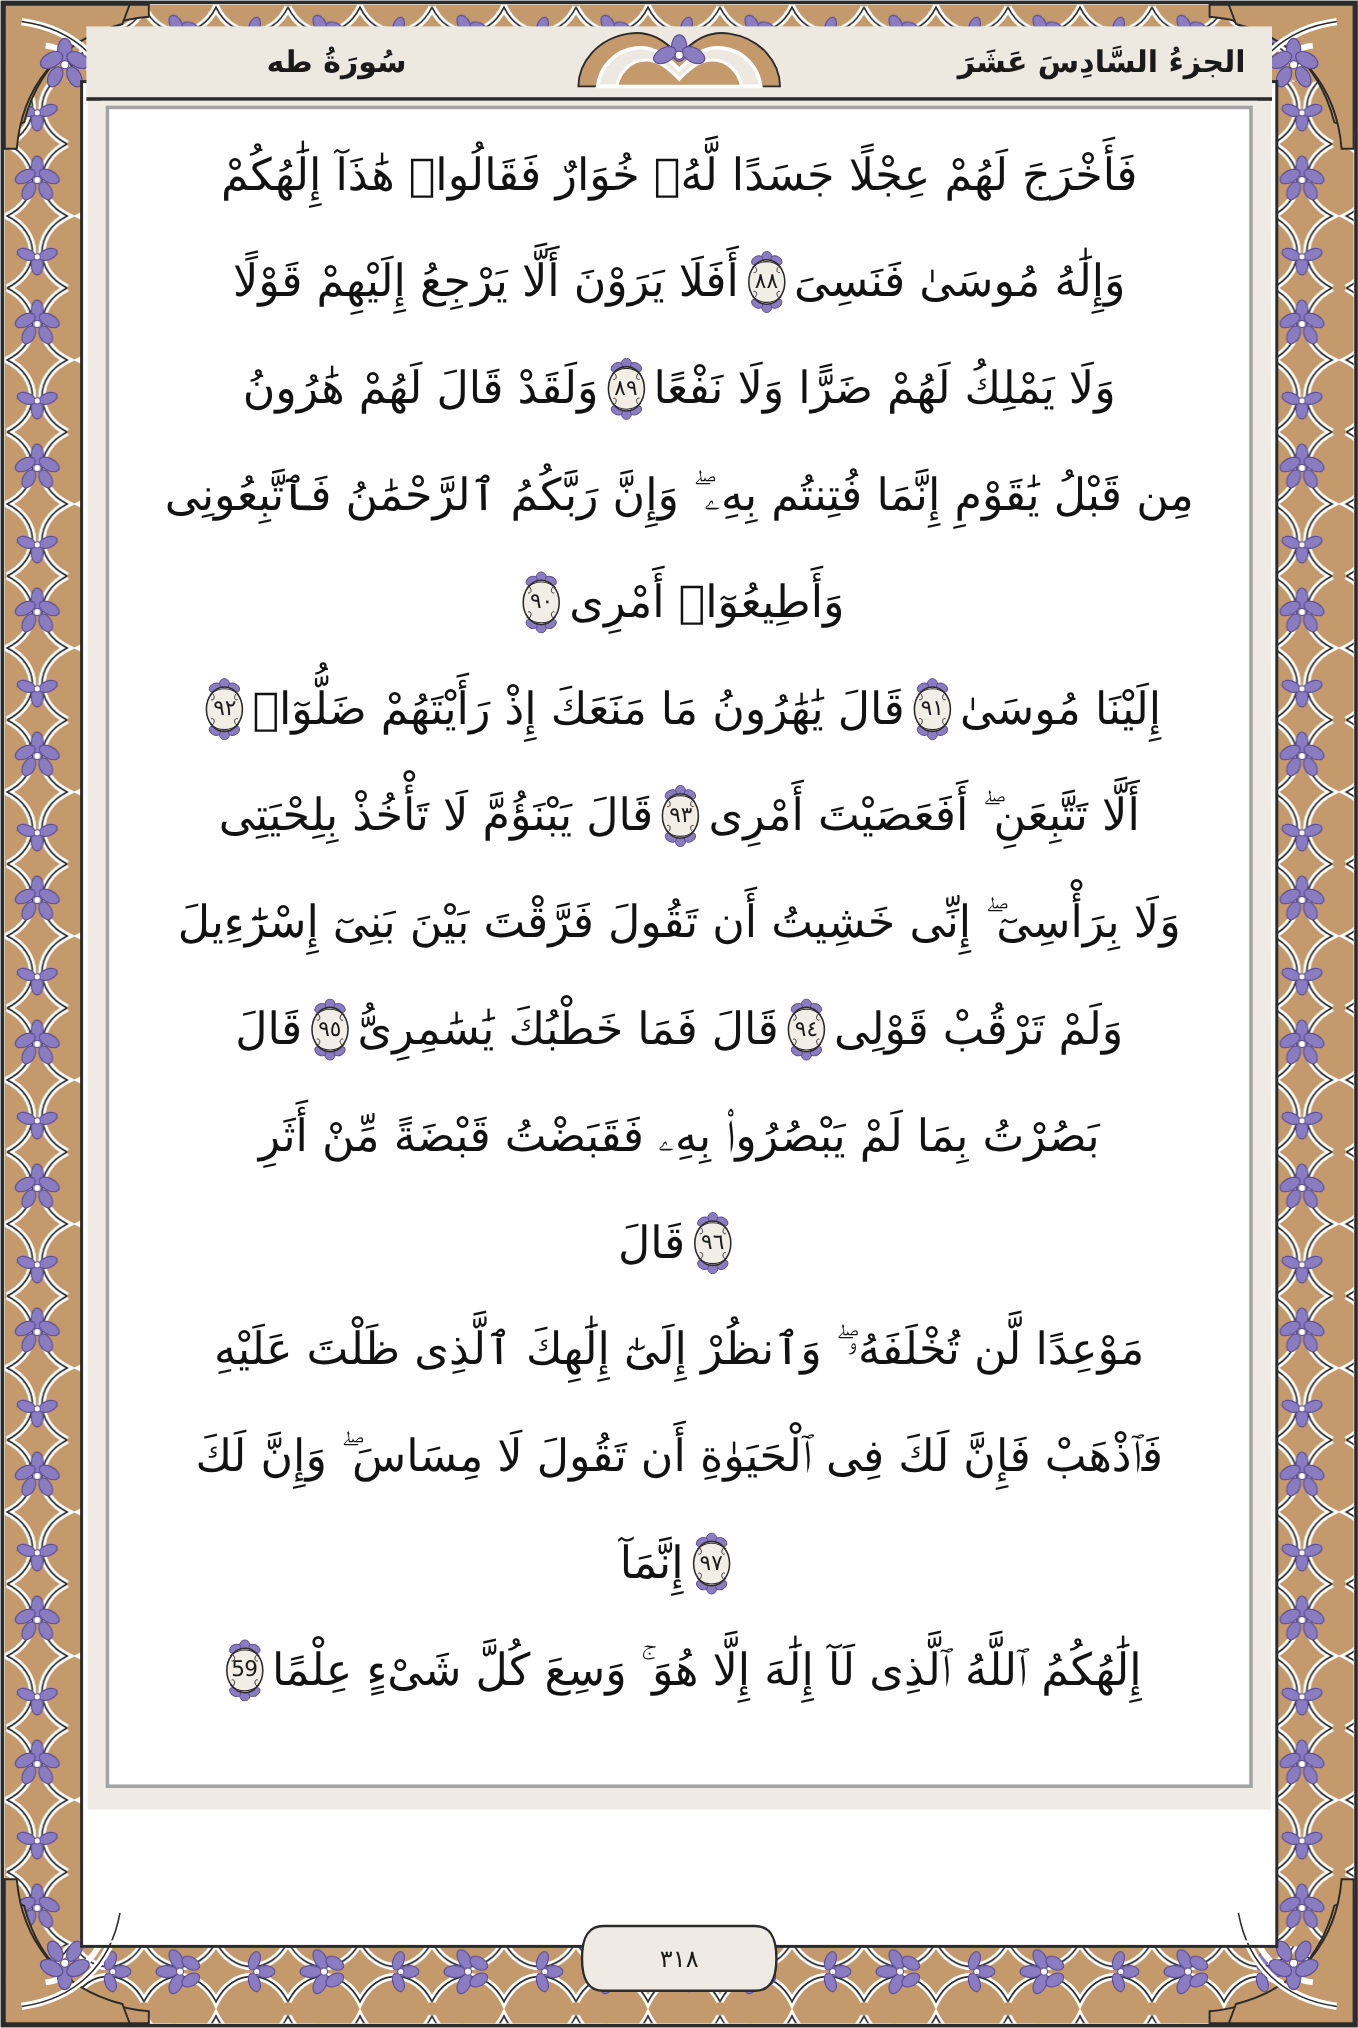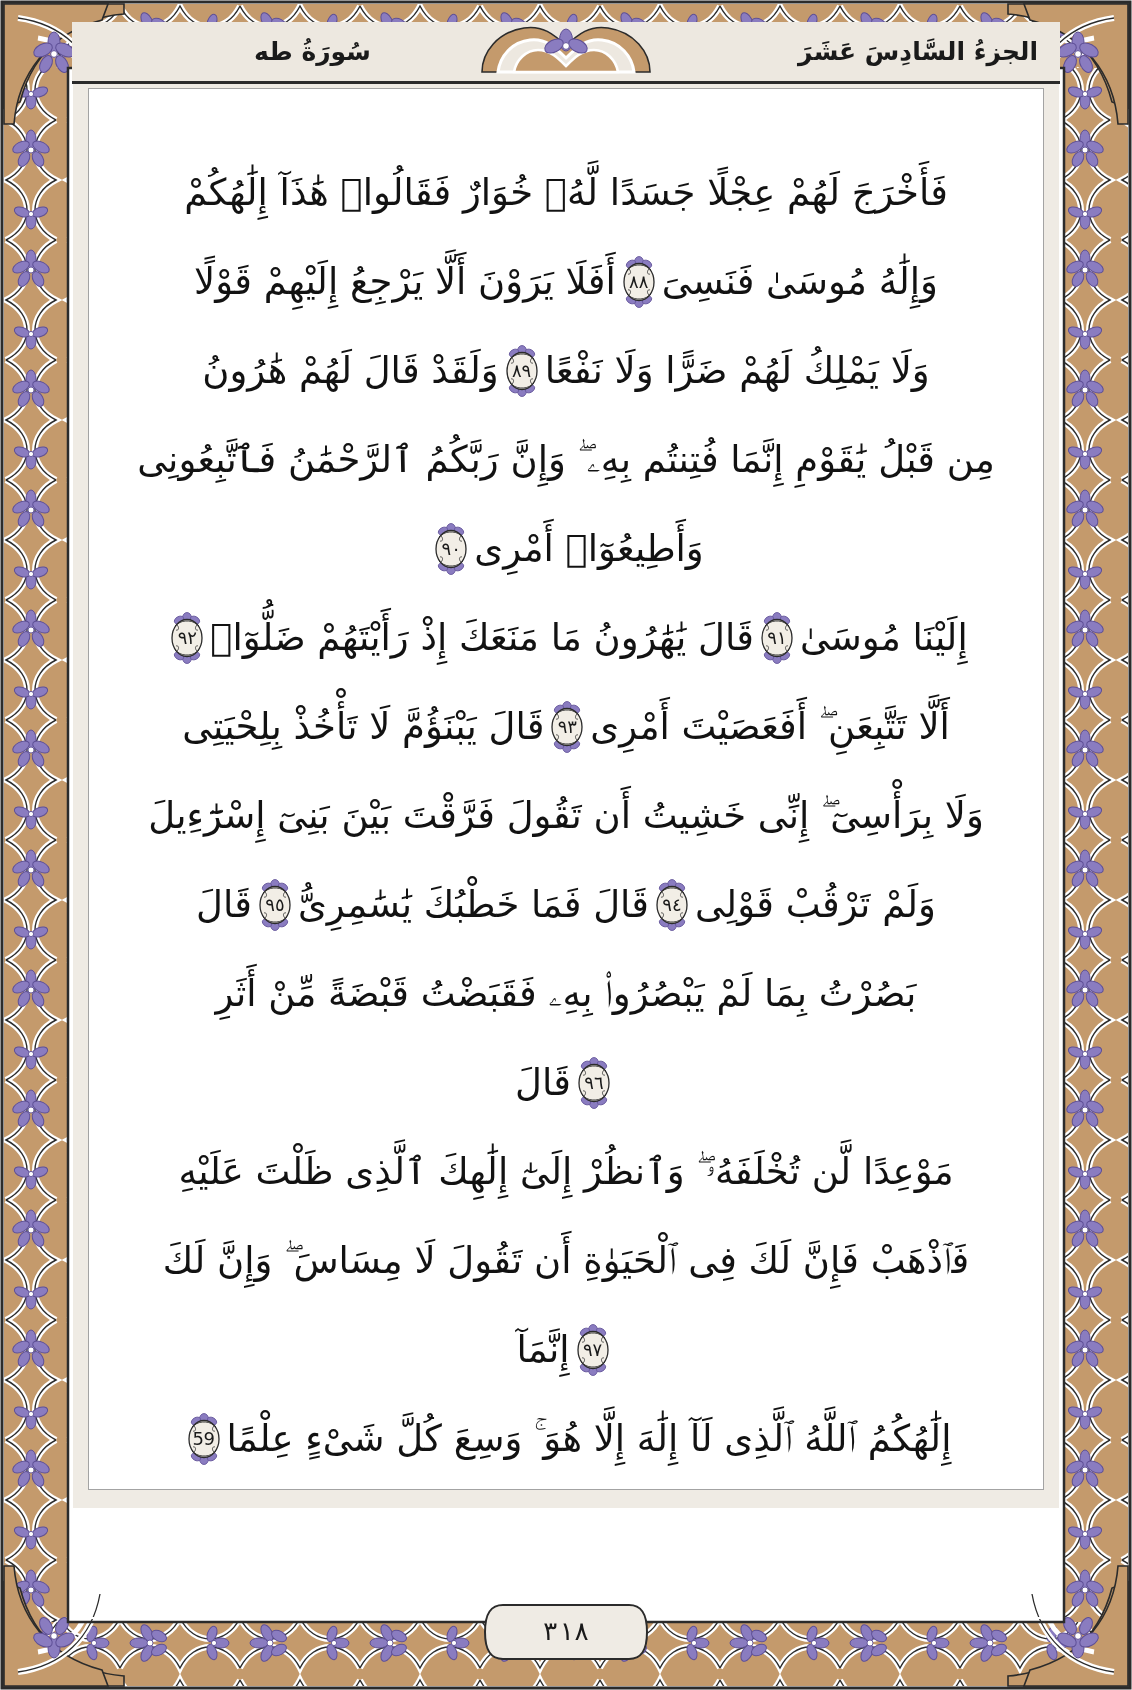--- a/index.html
+++ b/index.html
@@ -29,37 +29,37 @@
   .header-band .rule{
     position:absolute;left:0;bottom:0;width:100%;height:3px;background:#2b2b2b;
   }
   .juz-label,.surah-label{
     position:absolute;top:4px;
     font-family:"DejaVu Sans","Liberation Sans",sans-serif;
     font-size:25px;color:#1a1a1a;direction:rtl;white-space:nowrap;
     line-height:52px;font-weight:600;
   }
   .juz-label{right:22px;}
-  .surah-label{left:150px;margin-left:32px;}
+  .surah-label{left:150px;}
 
   
   .header-medallion{
     position:absolute;left:50%;top:16px;transform:translateX(-50%);
     width:180px;height:58px;z-index:4;
   }
 
   
   .text-panel{
     position:absolute;left:88px;top:88px;width:956px;height:1402px;
     background:#FFFFFF;z-index:3;
-    border:1px solid #a3a3a3;
+    border:3px solid #a3a3a3;
     box-shadow:0 0 0 4px #EFEBE4;
     box-sizing:border-box;
     padding:10px 14px 6px 14px;
-    display:flex;flex-direction:column;justify-content:flex-end;
+    display:flex;flex-direction:column;justify-content:flex-start;
   }
 
   .q-line{
     direction:rtl;text-align:center;
     font-family:"DejaVu Sans","Liberation Sans",sans-serif;
     font-size:37px;line-height:1.08;color:#121212;
     white-space:nowrap;
     display:flex;align-items:center;justify-content:center;
     height:89px;
     letter-spacing:-0.5px;
@@ -81,21 +81,21 @@
   }
 
   
   .footer-cartouche{
     position:absolute;left:50%;bottom:27px;transform:translateX(-50%);
     width:170px;height:62px;z-index:5;
   }
   .footer-cartouche .pgnum{
     position:absolute;left:0;top:0;width:170px;height:62px;
     display:flex;align-items:center;justify-content:center;
-    font-size:26px;color:#1a1a1a;font-family:Liberation Mono, monospace;
+    font-size:20px;color:#1a1a1a;font-family:Liberation Sans, sans-serif;
     letter-spacing:1px;
   }
 
   .sr{position:absolute;width:1px;height:1px;overflow:hidden;clip:rect(0 0 0 0);}
 </style>
 </head>
 <body>
 
 <div class="page">
 

